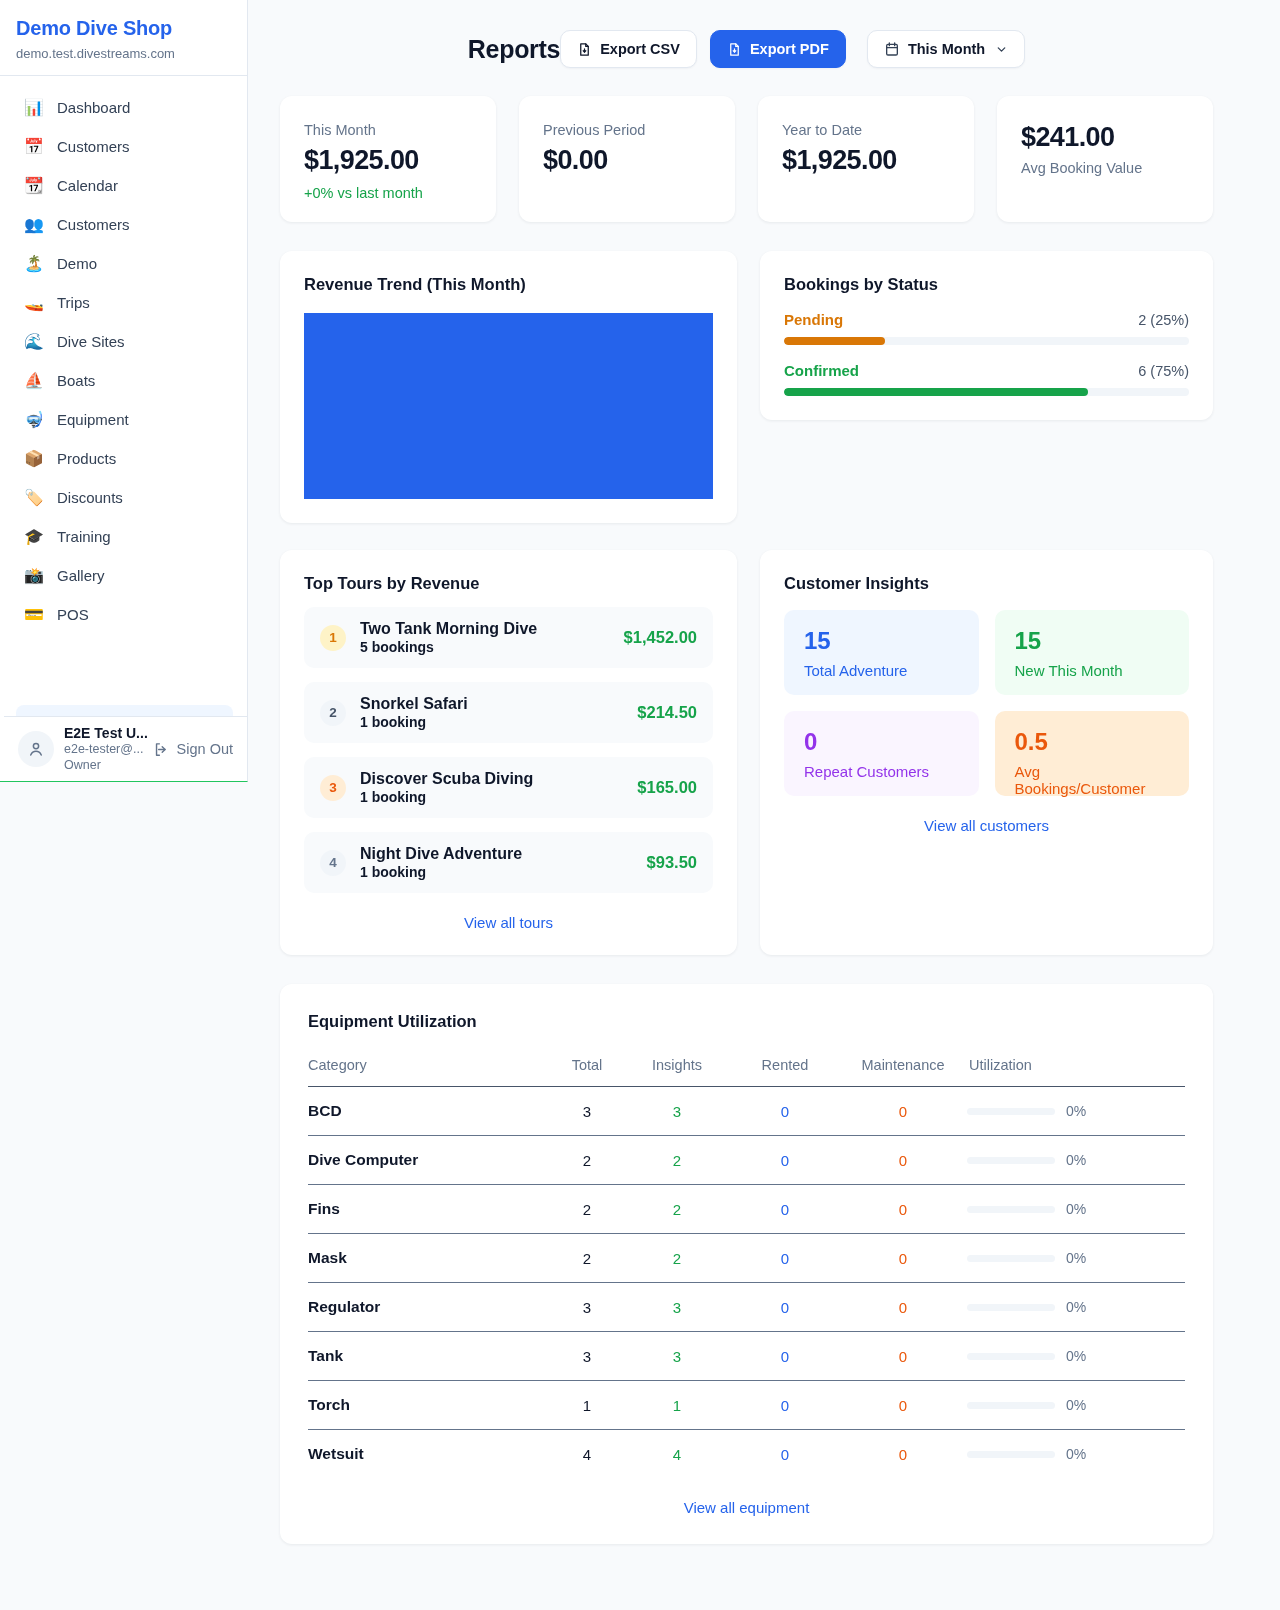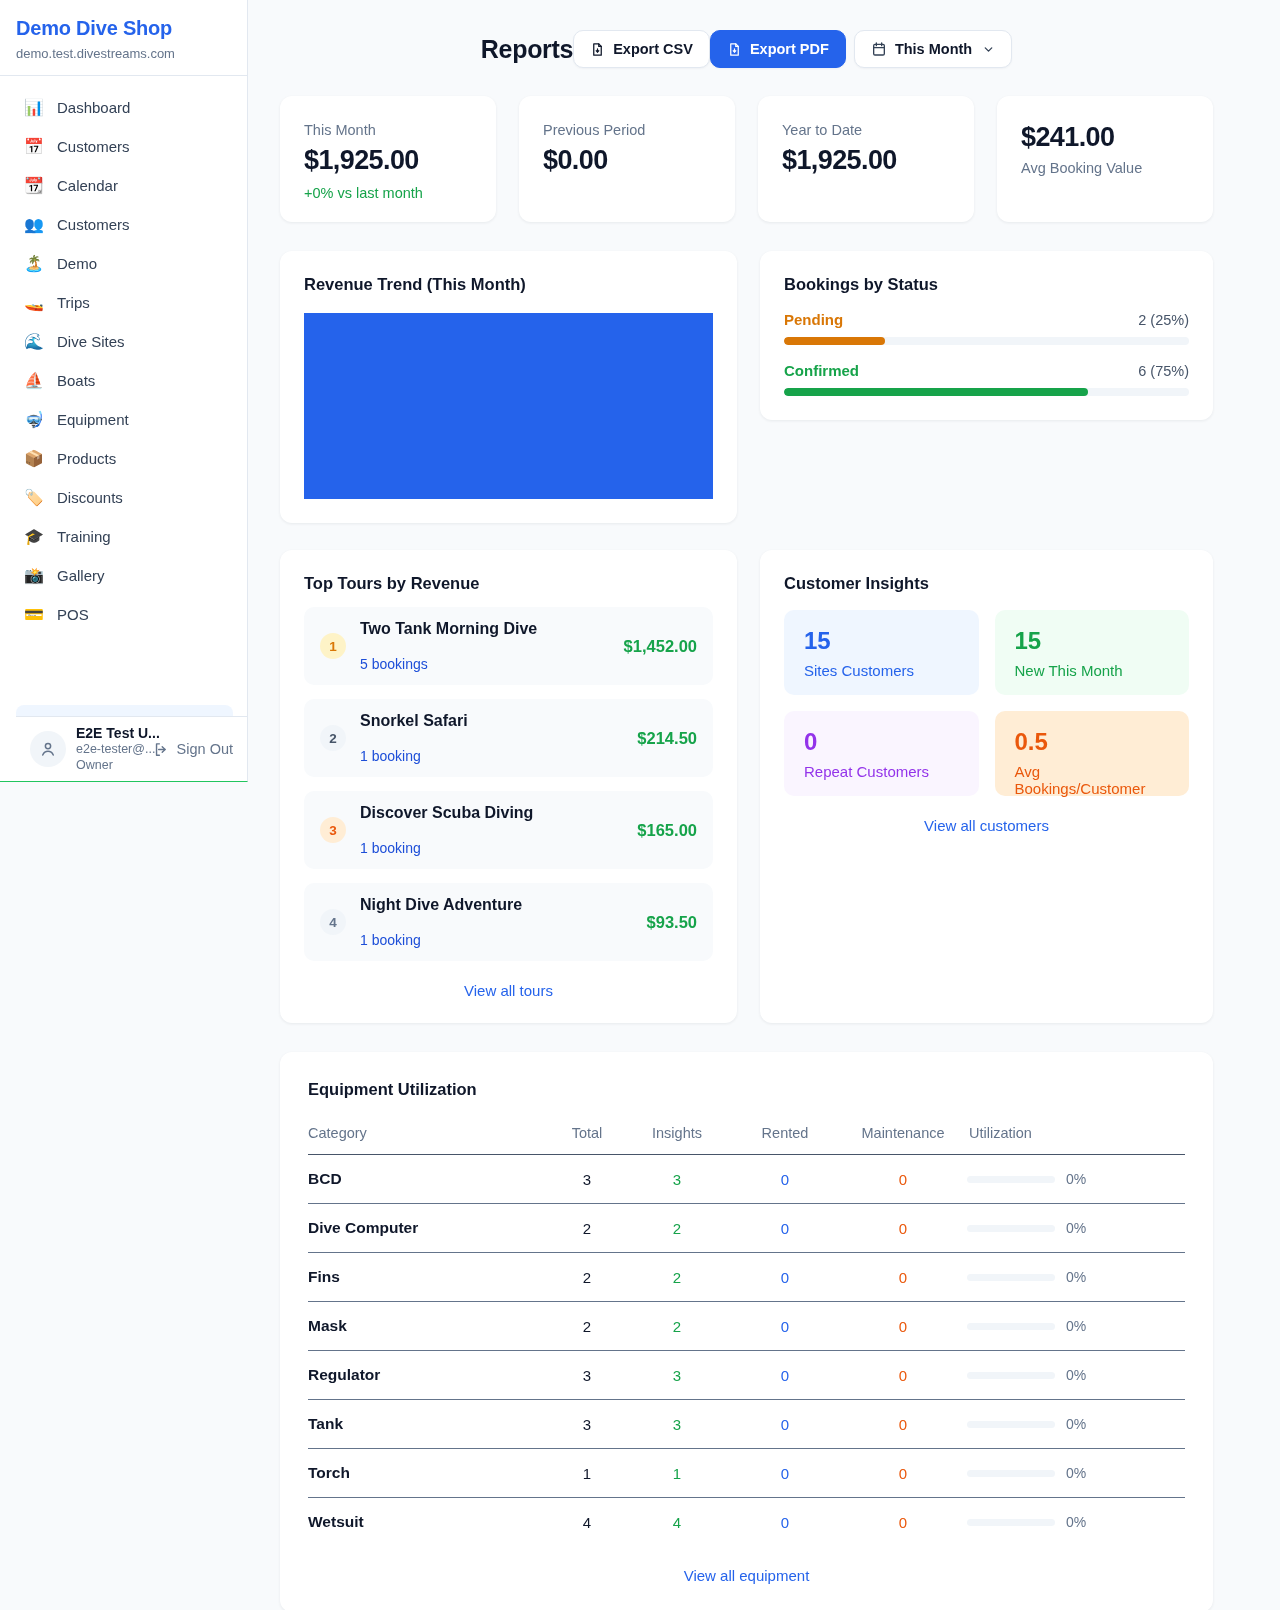--- a/index.html
+++ b/index.html
@@ -27,21 +27,21 @@
     display:flex; align-items:center; gap:13px;
     padding:10px 12px; border-radius:8px;
     color:#334155; font-size:15px; cursor:pointer;
   }
   .nav-icon { width:20px; font-size:16px; text-align:center; flex:0 0 20px; }
   .active-pill {
     position:absolute; left:16px; right:14px; top:705px; height:12px;
     background:#eff6ff; border-radius:8px 8px 0 0;
   }
   .side-footer {
-    position:absolute; left:16px; right:0; bottom:0; height:65px;
+    position:absolute; left:4px; right:0; bottom:0; height:65px;
     background:#fff; border-top:1px solid #e2e8f0;
     display:flex; align-items:center; gap:10px; padding:0 14px;
   }
   .avatar {
     width:36px; height:36px; border-radius:50%; background:#f1f5f9;
     display:flex; align-items:center; justify-content:center; flex:0 0 36px;
   }
   .user-block { line-height:1.25; min-width:0; }
   .user-name { font-size:14px; font-weight:700; color:#0f172a; white-space:nowrap; }
   .user-email, .user-role { font-size:12.5px; color:#64748b; white-space:nowrap; }
@@ -49,21 +49,21 @@
     margin-left:auto; display:flex; align-items:center; gap:7px;
     color:#64748b; font-size:14.5px; cursor:pointer; white-space:nowrap;
   }
 
   
   .main { position:absolute; left:248px; top:0; width:1032px; padding:30px 0 0 32px; }
   .content { width:933px; }
 
   .page-header { display:flex; align-items:center; justify-content:center; }
   .page-title { font-size:25px; font-weight:800; letter-spacing:-0.3px; color:#0f172a; }
-  .header-actions { display:flex; align-items:center; }
+  .header-actions { display:flex; align-items:center; gap:13px; }
   .btn {
     display:inline-flex; align-items:center; gap:8px;
     background:#fff; border:1px solid #e2e8f0; border-radius:10px;
     padding:10px 16px; font-size:14.5px; font-weight:600; color:#0f172a;
     cursor:pointer; box-shadow:0 1px 2px rgba(15,23,42,.04);
   }
   .btn-primary { background:#2563eb; border-color:#2563eb; color:#fff; }
   .btn-period { margin-left:8px; font-weight:600; }
   .chev { margin-left:2px; }
 
@@ -107,21 +107,21 @@
   .rank {
     width:26px; height:26px; border-radius:50%; flex:0 0 26px;
     display:flex; align-items:center; justify-content:center;
     font-size:13.5px; font-weight:700;
   }
   .rank.r0 { background:#fef3c7; color:#d97706; }
   .rank.r1 { background:#f1f5f9; color:#475569; }
   .rank.r2 { background:#ffedd5; color:#ea580c; }
   .rank.r3 { background:#f1f5f9; color:#64748b; }
   .tour-name { font-size:16px; font-weight:650; color:#0f172a; }
-  .tour-sub { font-size:14px; color:#1d4ed8; margin-top:18px; }
+  .tour-sub { font-size:14px; color:#0f172a; margin-top:1px;font-weight:bold; }
   .tour-amount { margin-left:auto; font-size:16.5px; font-weight:750; color:#16a34a; }
   .view-link {
     display:block; text-align:center; color:#2563eb; font-size:15px;
     margin-top:21px; cursor:pointer; text-decoration:none;
   }
 
   .insight-grid { display:grid; grid-template-columns:1fr 1fr; gap:16px; margin-top:17px; }
   .insight { border-radius:10px; padding:17px 20px; height:85px; }
   .insight .num { font-size:24px; font-weight:800; }
   .insight .lbl { font-size:15px; margin-top:7px; }
@@ -371,21 +371,21 @@
       </div>
 
       <a class="view-link">View all tours</a>
     </div>
 
     <div class="card panel">
       <div class="panel-title">Customer Insights</div>
       <div class="insight-grid">
         <div class="insight t0">
           <div class="num">15</div>
-          <div class="lbl">Sites Customers</div>
+          <div class="lbl">Total Adventure</div>
         </div>
         <div class="insight t1">
           <div class="num">15</div>
           <div class="lbl">New This Month</div>
         </div>
         <div class="insight t2">
           <div class="num">0</div>
           <div class="lbl">Repeat Customers</div>
         </div>
         <div class="insight t3">

